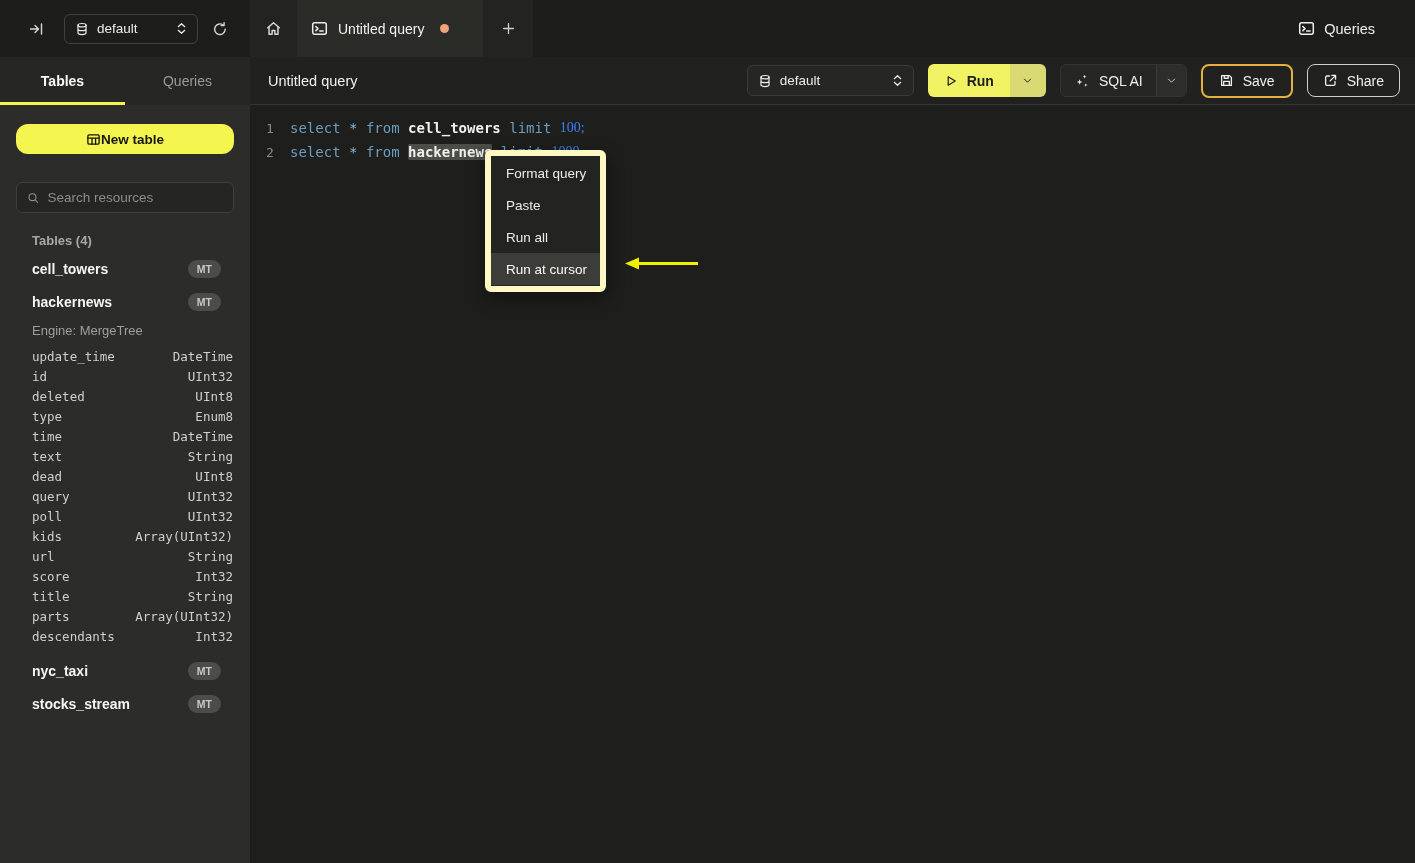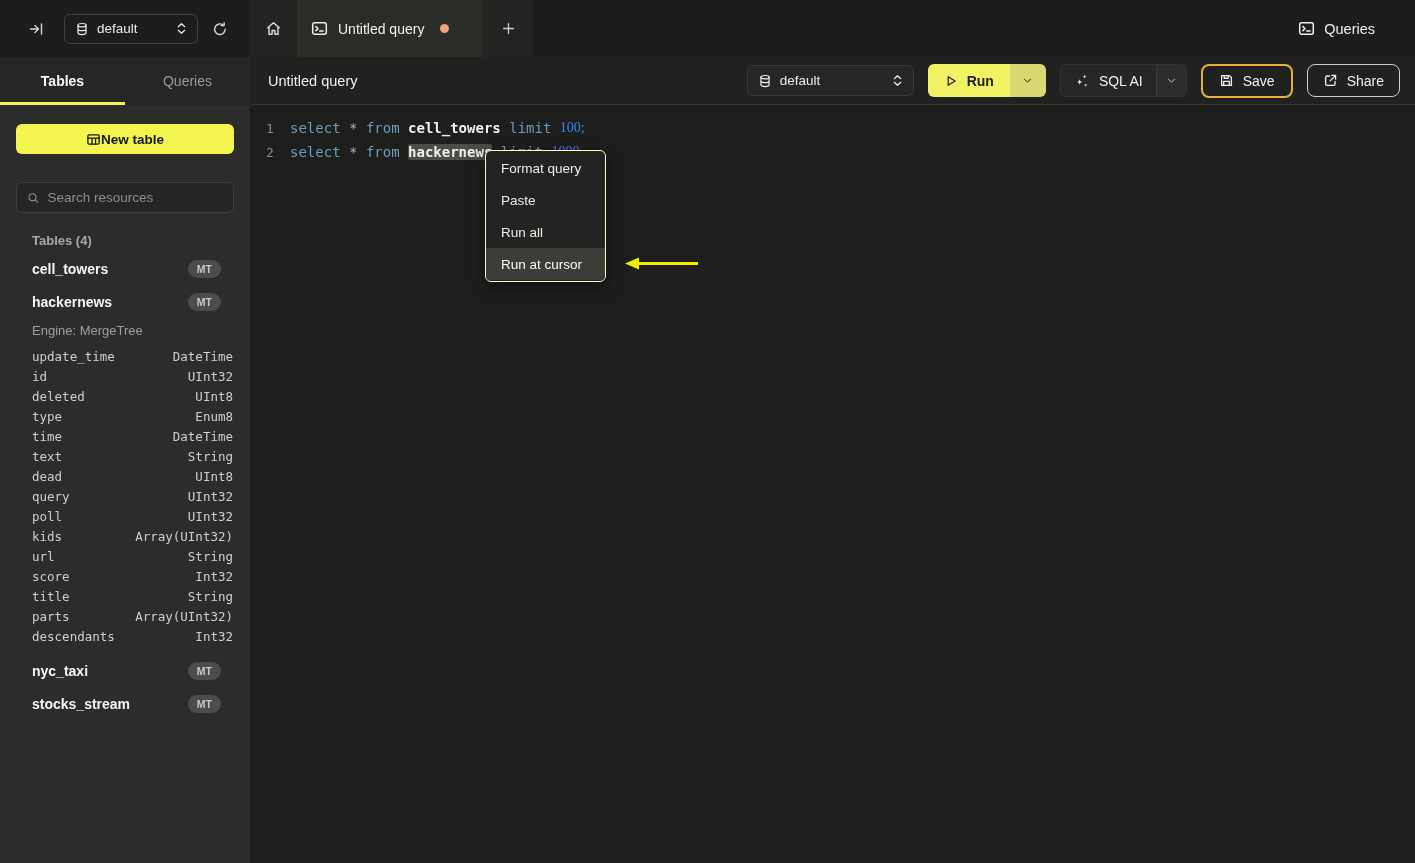--- a/index.html
+++ b/index.html
@@ -62,21 +62,21 @@
   .save-btn { height:34px; padding:0 16px; display:flex; align-items:center; gap:9px; background:transparent;
     border:2px solid var(--save-border); border-radius:8px; color:#f0f0ee; font-size:14px; cursor:pointer; }
   .share-btn { height:33px; padding:0 15px; display:flex; align-items:center; gap:9px; background:transparent;
     border:1px solid #cfcfcd; border-radius:8px; color:#f0f0ee; font-size:14px; cursor:pointer; }
 
   
   .bodywrap { display:flex; height:758px; }
   .sidebar { width:250px; flex:none; background:var(--bg-sidebar); overflow:hidden; }
 
   .newtable-btn { display:flex; align-items:center; justify-content:center; margin:19px 16px 0 16px;
-    width:218px; height:30px; background:var(--accent); color:#161614; border:none; border-radius:6px;
+    width:218px; height:30px; background:var(--accent); color:#161614; border:none; border-radius:12px;
     font-size:13.5px; font-weight:600; cursor:pointer; }
   .search-box { margin:28px 16px 0 16px; width:218px; height:31px; background:#252523; border:1px solid #3e3e3c;
     border-radius:6px; display:flex; align-items:center; padding:0 10px; gap:8px; color:#8d8d8b; }
   .search-box input { background:transparent; border:none; outline:none; color:#d8d8d6; font-size:13.5px; width:100%; }
   .search-box input::placeholder { color:#8d8d8b; }
 
   .section-label { margin:20px 0 2px 32px; font-size:13px; font-weight:600; color:#a8a8a6; }
 
   .table-item { height:33px; display:flex; align-items:center; padding:0 29px 0 32px; cursor:pointer; }
   .table-item:first-of-type { margin-top:4px; }
@@ -97,21 +97,21 @@
     font-family:"DejaVu Sans Mono", monospace; font-size:14px; }
   .line-num { width:40px; text-align:center; color:#8a8a88; font-size:13px; flex:none;
     font-family:"DejaVu Sans Mono", monospace; }
   .tok-kw  { color:#6b9dc0; }
   .tok-op  { color:#8fb6d2; }
   .tok-tbl { color:#f0f0ee; font-weight:700; }
   .tok-num { color:#3b82f6;font-family:Liberation Serif, serif; }
   .tok-sel { background:#4d4d48; border-radius:2px; }
 
   .context-menu { position:absolute; left:235px; top:45px; width:121px; background:#232321;
-    border:1px solid #fef9c3; border-radius:6px; overflow:hidden; padding:1px 0;
+    border:6px solid #fef9c3; border-radius:6px; overflow:hidden; padding:1px 0;
     box-shadow:0 6px 18px rgba(0,0,0,.45); }
   .menu-item { height:32px; display:flex; align-items:center; padding:0 15px; font-size:13.5px;
     color:#ececea; cursor:pointer; white-space:nowrap; }
   .menu-item.hl { background:#3c3c39; color:#fafaf8; }
 
   .arrow-annot { position:absolute; left:374px; top:151px; pointer-events:none; }
 </style>
 </head>
 <body>
 

